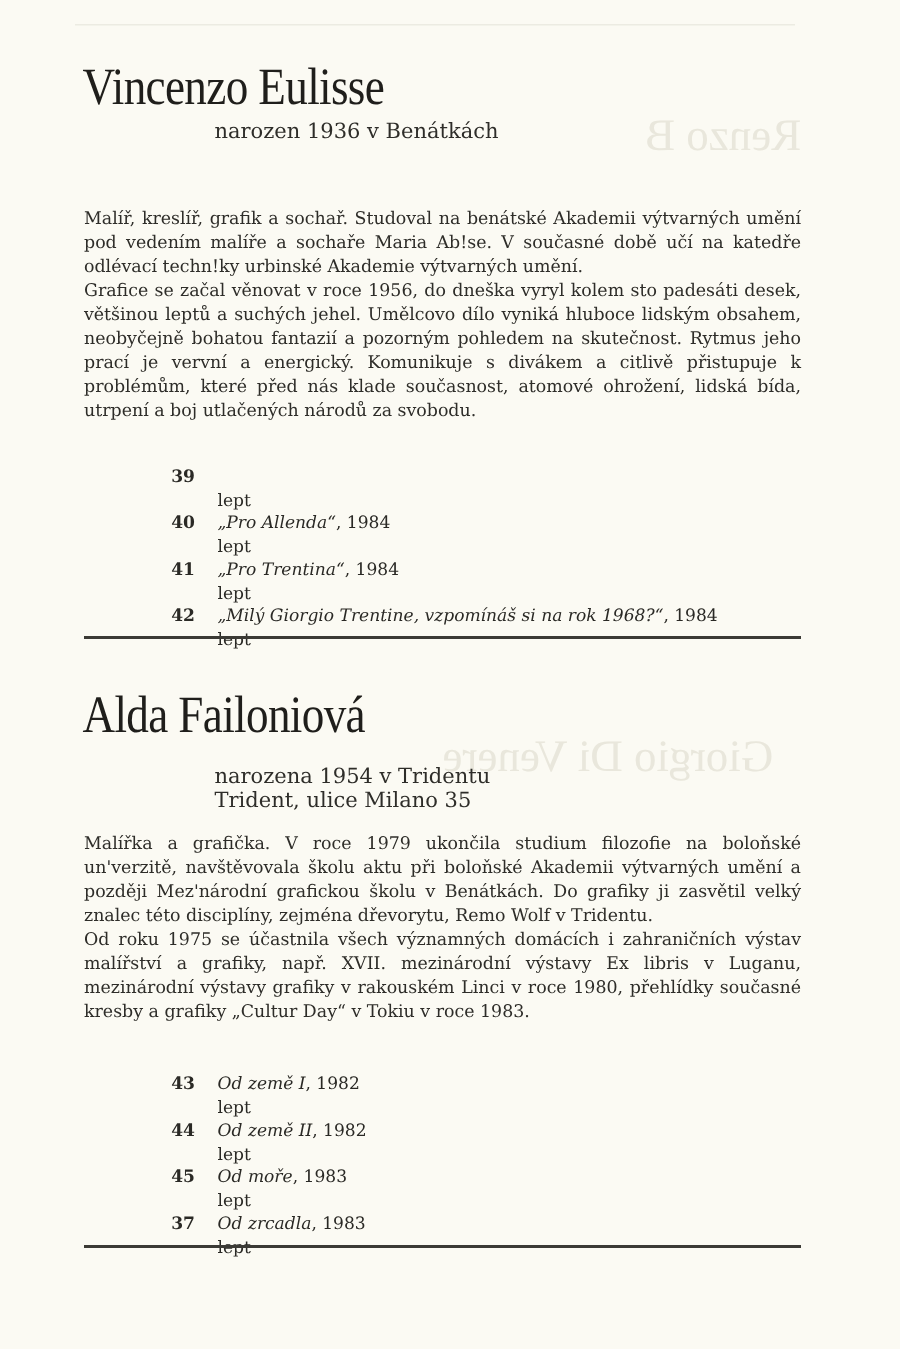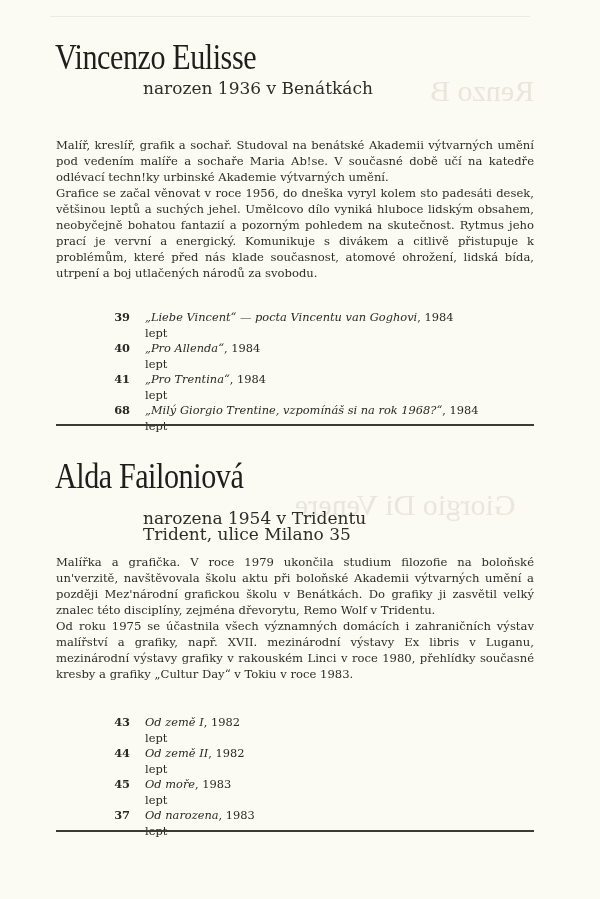--- a/index.html
+++ b/index.html
@@ -21,21 +21,21 @@
     transform: scaleX(-1);
   }
   .artist-name {
     position: absolute; left: 55px;
     font-family: "Liberation Serif", serif;
     font-size: 35px; font-weight: normal; color: #1f1e1b;
     letter-spacing: -0.5px; transform: scaleX(0.86); transform-origin: left top;
     white-space: nowrap; margin: 0; line-height: 40px;
   }
   .meta {
-    position: absolute; left: 143px; font-size: 17px; line-height: 16px;
+    position: absolute; left: 143px; font-size: 14px; line-height: 16px;
     white-space: nowrap; color: #2e2d29;
   }
   .meta div { height: 16px; }
   .bio {
     position: absolute; left: 56px; width: 478px; font-size: 11.6px;
     line-height: 16px; text-align: justify; color: #2e2d29;
   }
   .bio p { margin: 0; text-align-last: left; }
   .works { position: absolute; left: 106px; width: 430px; }
   .work { position: relative; height: 31px; font-size: 11.4px; line-height: 15.5px; }
@@ -61,35 +61,34 @@
     <div class="meta" style="top:80px;">
       <div>narozen 1936 v Benátkách</div>
     </div>
     <div class="bio" style="top:137px;">
       <p>Malíř, kreslíř, grafik a sochař. Studoval na benátské Akademii výtvarných umění pod vedením malíře a sochaře Maria Ab!se. V současné době učí na katedře odlévací techn!ky urbinské Akademie výtvarných umění.</p>
       <p>Grafice se začal věnovat v roce 1956, do dneška vyryl kolem sto padesáti desek, většinou leptů a suchých jehel. Umělcovo dílo vyniká hluboce lidským obsahem, neobyčejně bohatou fantazií a pozorným pohledem na skutečnost. Rytmus jeho prací je vervní a energický. Komunikuje s divákem a citlivě přistupuje k problémům, které před nás klade současnost, atomové ohrožení, lidská bída, utrpení a boj utlačených národů za svobodu.</p>
     </div>
     <div class="works" style="top:310px;">
       <div class="work">
         <span class="num">39</span>
-        <span class="title"><i>„Liebe Vincent“ — pocta Vincentu van Goghovi</i><span>, 1984</span></span>
         <span class="medium">lept</span>
       </div>
       <div class="work">
         <span class="num">40</span>
         <span class="title"><i>„Pro Allenda“</i><span>, 1984</span></span>
         <span class="medium">lept</span>
       </div>
       <div class="work">
         <span class="num">41</span>
         <span class="title"><i>„Pro Trentina“</i><span>, 1984</span></span>
         <span class="medium">lept</span>
       </div>
       <div class="work">
-        <span class="num">68</span>
+        <span class="num">42</span>
         <span class="title"><i>„Milý Giorgio Trentine, vzpomínáš si na rok 1968?“</i><span>, 1984</span></span>
         <span class="medium">lept</span>
       </div>
     </div>
   </section>
 
   <div class="rule" style="top:424px;"></div>
 
   <section>
     <h1 class="artist-name" style="top:457px;">Alda Failoniová</h1>
@@ -112,21 +111,21 @@
         <span class="title"><i>Od země II</i><span>, 1982</span></span>
         <span class="medium">lept</span>
       </div>
       <div class="work">
         <span class="num">45</span>
         <span class="title"><i>Od moře</i><span>, 1983</span></span>
         <span class="medium">lept</span>
       </div>
       <div class="work">
         <span class="num">37</span>
-        <span class="title"><i>Od narozena</i><span>, 1983</span></span>
+        <span class="title"><i>Od zrcadla</i><span>, 1983</span></span>
         <span class="medium">lept</span>
       </div>
     </div>
   </section>
 
   <div class="rule" style="top:830px;"></div>
 
 </div>
 
 </body></html>

